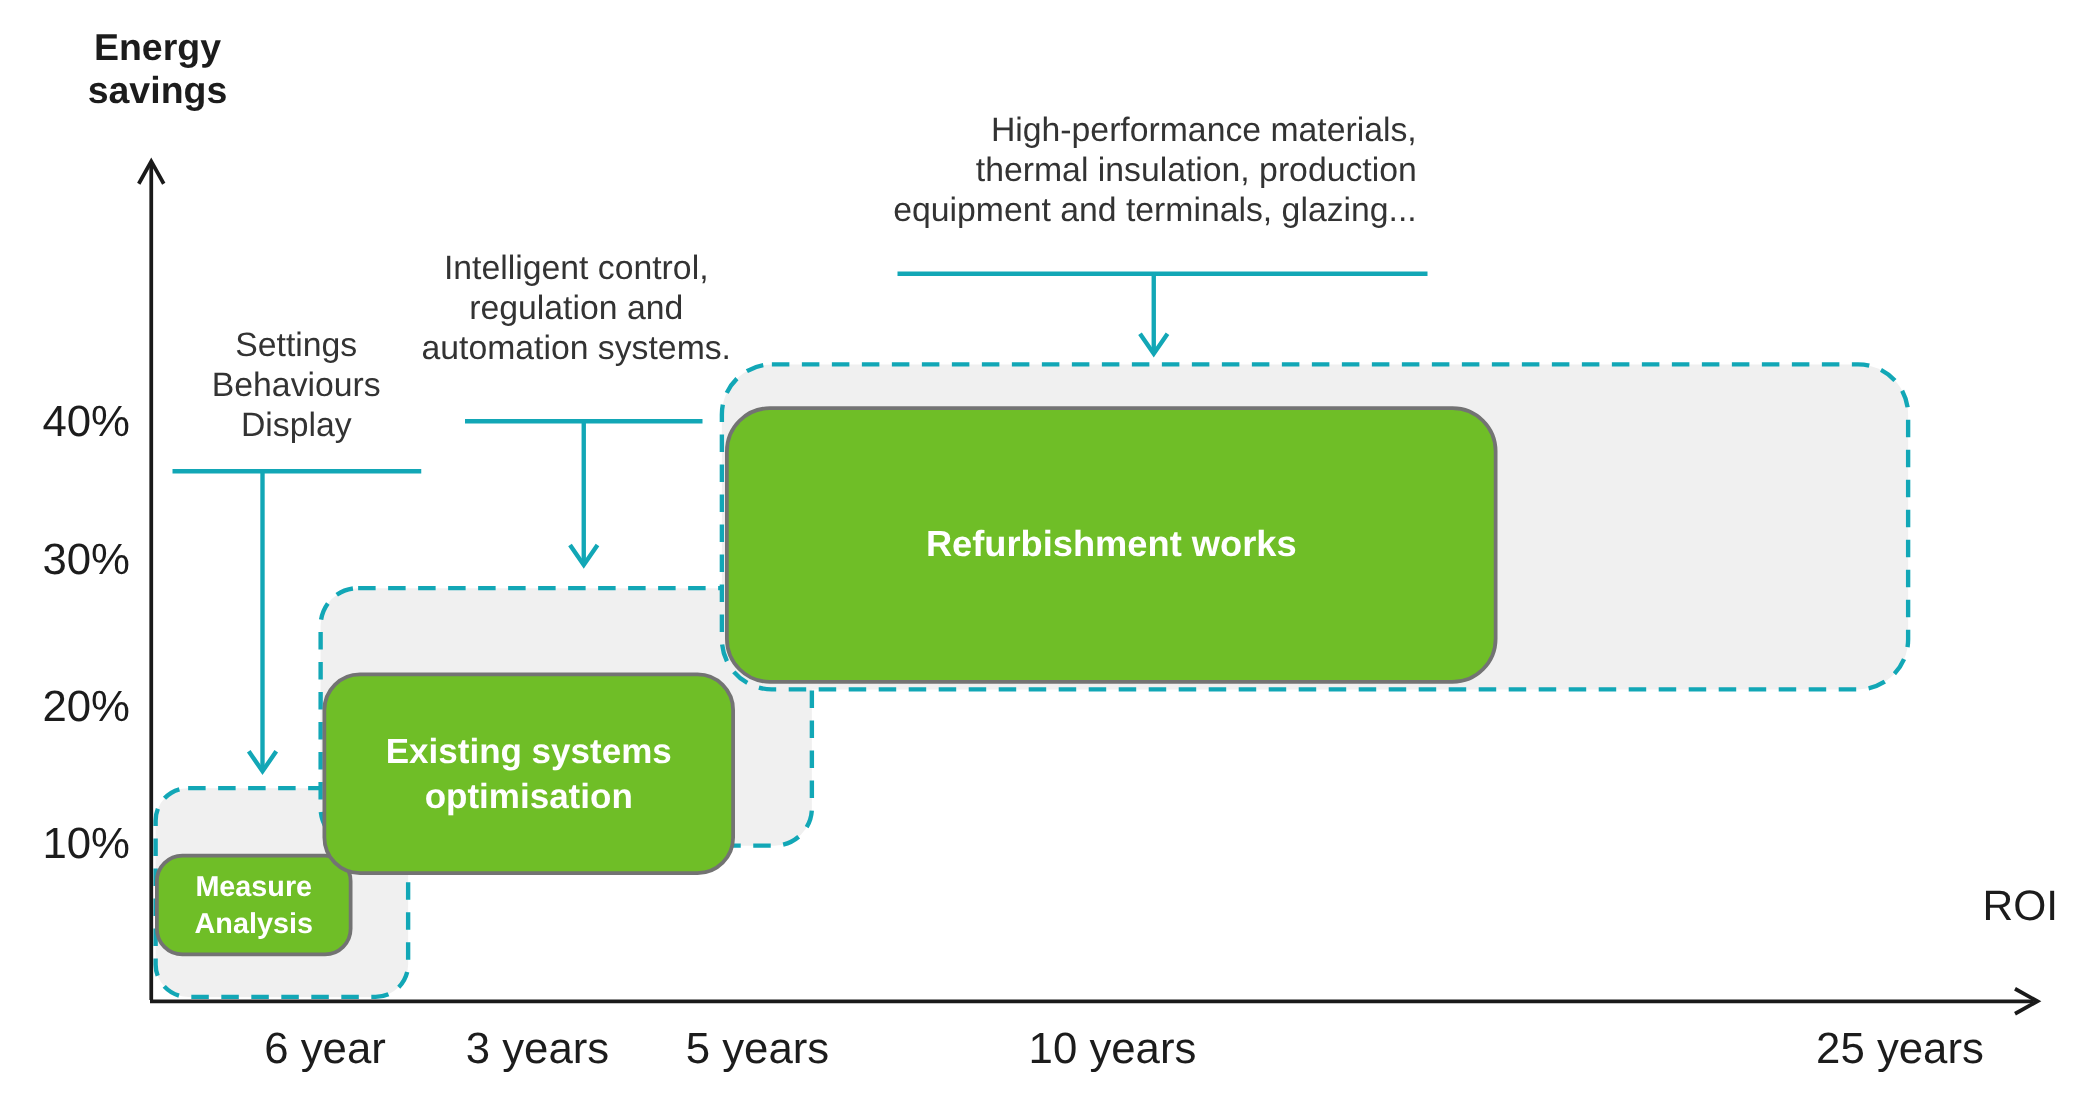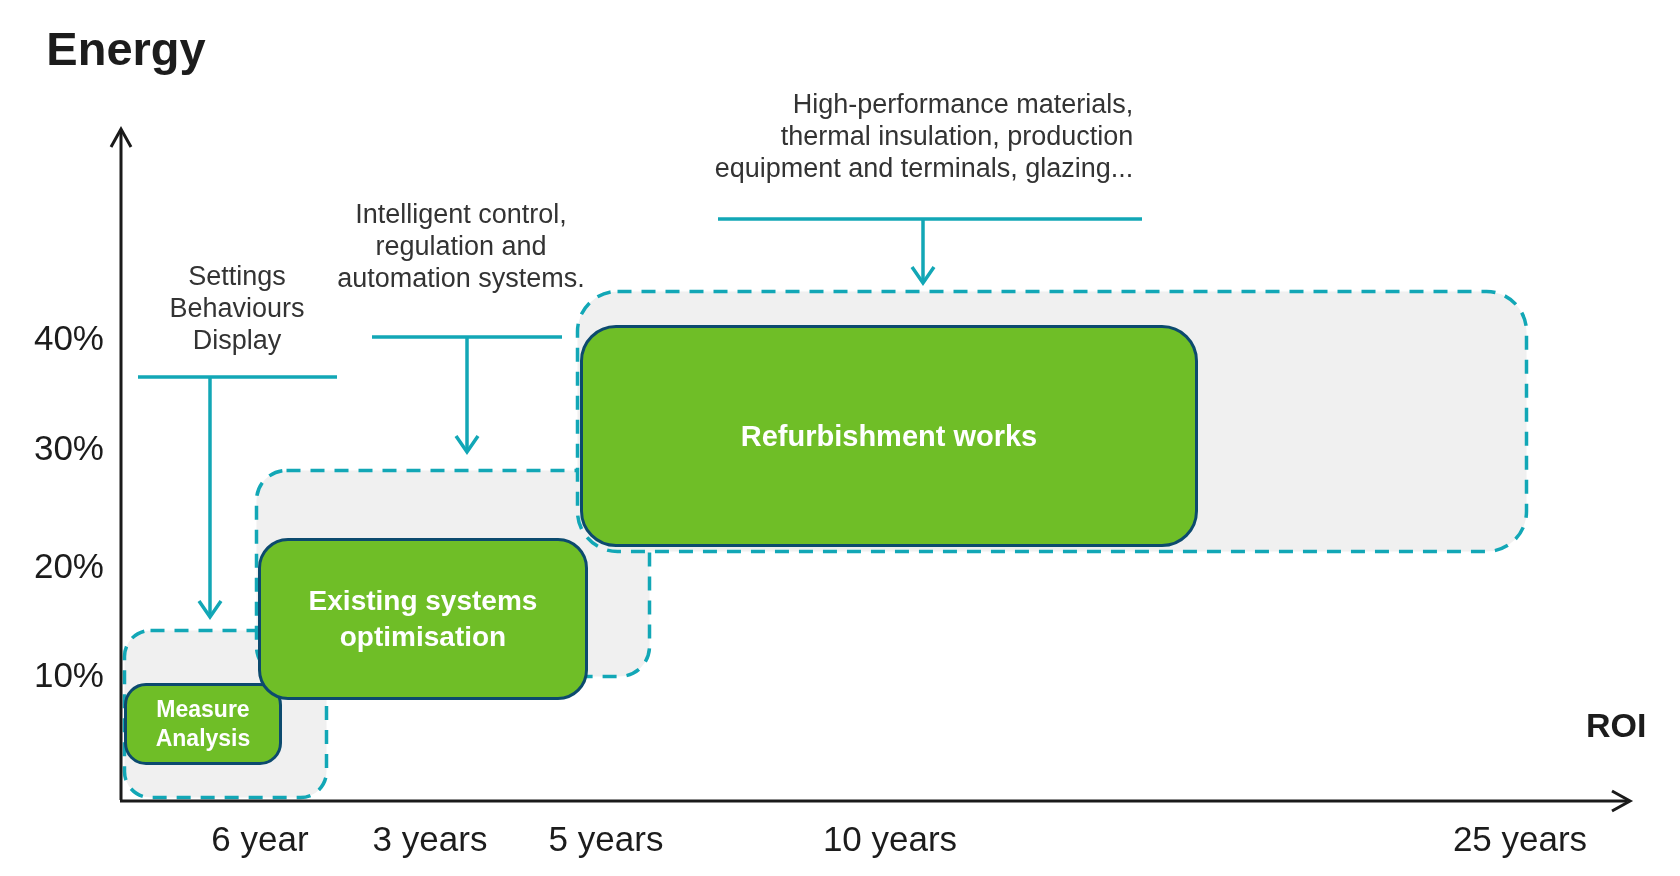--- a/index.html
+++ b/index.html
@@ -8,39 +8,39 @@
     width:1680px;height:876px;
     background:#ffffff;
     font-family:"Liberation Sans", sans-serif;
     overflow:hidden;
   }
   .abs{position:absolute;}
   .svg-layer{position:absolute;left:0;top:0;z-index:1;}
   .chart-title{
     left:38px;top:22px;width:176px;
     text-align:center;
-    font-size:47px;font-weight:bold;line-height:1.13;
+    font-size:30px;font-weight:bold;line-height:1.13;
     color:#1c1c1c;z-index:3;
   }
   .y-tick{
     left:0;width:104px;text-align:right;
     font-size:35px;color:#1c1c1c;line-height:42px;z-index:3;
   }
   .x-tick{
     top:819px;transform:translateX(-50%);
     font-size:35px;color:#1c1c1c;white-space:nowrap;z-index:3;
   }
   .roi-title{
     left:1586px;top:706px;
-    font-size:34px;font-weight:bold;color:#1c1c1c;z-index:3;text-align:right;
+    font-size:34px;font-weight:normal;color:#1c1c1c;z-index:3;text-align:right;
   }
   .green-box{
     box-sizing:border-box;
     background:#6fbe27;
-    border:3px solid #0c4a6e;
+    border:3px solid #737373;
     display:flex;flex-direction:column;
     align-items:center;justify-content:center;
     color:#ffffff;font-weight:bold;text-align:center;
     z-index:2;
   }
   .green-box-1{left:124px;top:683px;width:158px;height:82px;border-radius:22px;font-size:23px;line-height:1.28;}
   .green-box-2{left:258px;top:538px;width:330px;height:162px;border-radius:30px;font-size:28px;line-height:1.3;}
   .green-box-3{left:580px;top:325px;width:618px;height:222px;border-radius:36px;font-size:29px;}
   .annotation{
     transform:translateX(-50%);
@@ -78,20 +78,21 @@
     <line x1="467" y1="338" x2="467" y2="450" stroke="#12a7b6" stroke-width="3.5"></line>
     <polyline points="456,436 467,452 478,436" fill="none" stroke="#12a7b6" stroke-width="3.5"></polyline>
 
     <line x1="718" y1="219" x2="1142" y2="219" stroke="#12a7b6" stroke-width="3.5"></line>
     <line x1="923" y1="220" x2="923" y2="281" stroke="#12a7b6" stroke-width="3.5"></line>
     <polyline points="912,267 923,283 934,267" fill="none" stroke="#12a7b6" stroke-width="3.5"></polyline>
   </svg>
 
   <div class="abs chart-title">
     <span class="line">Energy</span>
+    <span class="line">savings</span>
   </div>
 
   <div class="abs y-tick" style="top:317px">40%</div>
   <div class="abs y-tick" style="top:427px">30%</div>
   <div class="abs y-tick" style="top:545px">20%</div>
   <div class="abs y-tick" style="top:654px">10%</div>
 
   <div class="abs x-tick" style="left:260px">6 year</div>
   <div class="abs x-tick" style="left:430px">3 years</div>
   <div class="abs x-tick" style="left:606px">5 years</div>

